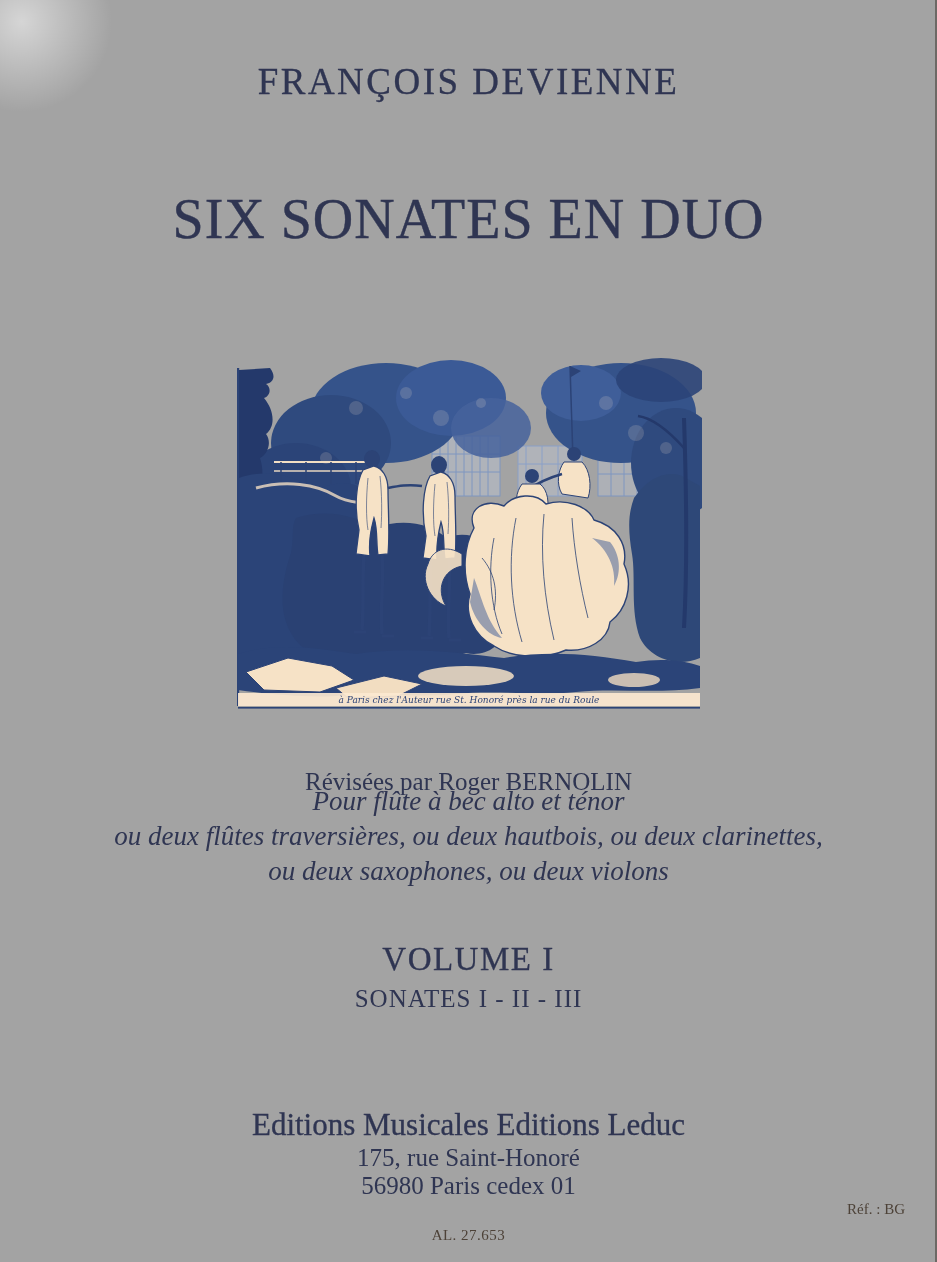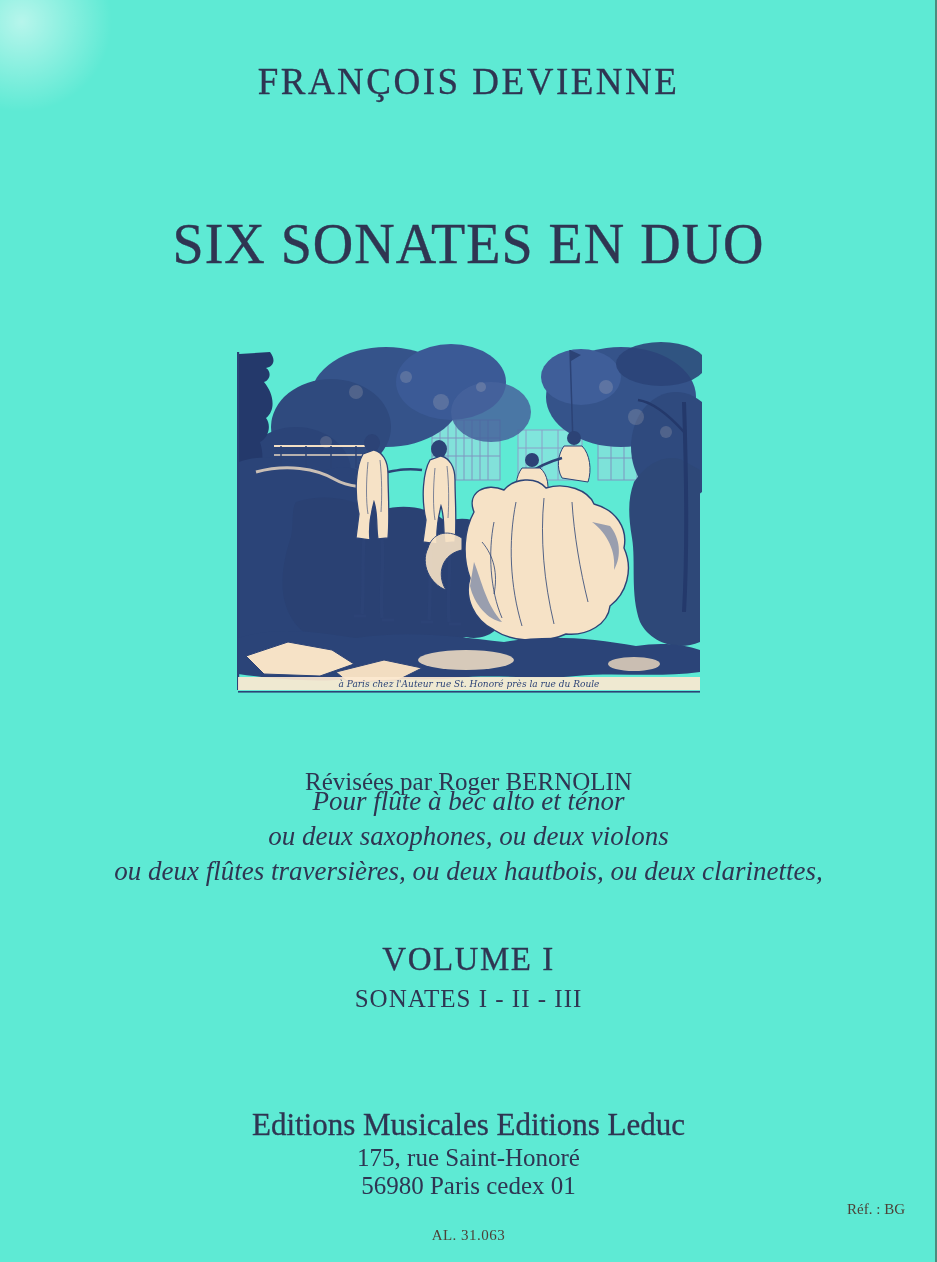--- a/index.html
+++ b/index.html
@@ -1,24 +1,24 @@
 <!DOCTYPE html>
 <html><head>
 <meta charset="utf-8">
 <style>
   html,body{margin:0;padding:0;background:#d9cdbd;}
   .page{
     position:relative;width:937px;height:1262px;margin:0 auto;
-    background:#5eead4;overflow:hidden;
+    background:#a3a3a3;overflow:hidden;
     font-family:"Liberation Serif","DejaVu Serif",serif;color:#2f3552;
   }
   .center{position:absolute;left:0;right:0;text-align:center;white-space:nowrap;}
   .composer{top:60px;font-size:37px;letter-spacing:2.5px;-webkit-text-stroke:0.3px;}
-  .main-title{top:212px;font-size:56px;letter-spacing:1px;-webkit-text-stroke:0.4px;}
-  .engraving{position:absolute;left:236px;top:342px;width:466px;height:352px;}
+  .main-title{top:187px;font-size:56px;letter-spacing:1px;-webkit-text-stroke:0.4px;}
+  .engraving{position:absolute;left:236px;top:358px;width:466px;height:352px;}
   .revision{top:768px;font-size:25px;}
   .instrumentation{top:756px;font-size:27px;font-style:italic;line-height:35px;margin-top:28px;}
   .volume-title{top:941px;font-size:33px;letter-spacing:1.5px;-webkit-text-stroke:0.3px;}
   .volume-sub{top:985px;font-size:25px;letter-spacing:1px;}
   .pub-name{top:1107px;font-size:31px;-webkit-text-stroke:0.3px;}
   .pub-addr1{top:1144px;font-size:25px;}
   .pub-addr2{top:1172px;font-size:25px;}
   .catalog{top:1227px;font-size:15px;color:#4d4238;letter-spacing:0.5px;}
   .reference{position:absolute;top:1201px;right:32px;font-size:15px;color:#4d4238;}
   .artifact-tl{
@@ -136,28 +136,28 @@
       <rect x="2" y="335" width="462" height="13" fill="#fce8d0" opacity="0.92"></rect>
       <text x="233" y="345" text-anchor="middle" font-size="9" font-style="italic" fill="#2c4376" font-family="DejaVu Serif, serif">à Paris chez l'Auteur rue St. Honoré près la rue du Roule</text>
       <rect x="2" y="349" width="462" height="1.6" fill="#2c4376"></rect>
     </svg>
   </div>
 
   <div class="center revision">Révisées par Roger BERNOLIN</div>
 
   <div class="center instrumentation">
     <div>Pour flûte à bec alto et ténor</div>
+    <div>ou deux flûtes traversières, ou deux hautbois, ou deux clarinettes,</div>
     <div>ou deux saxophones, ou deux violons</div>
-    <div>ou deux flûtes traversières, ou deux hautbois, ou deux clarinettes,</div>
   </div>
 
   <div class="center volume-sub">SONATES I - II - III</div>
   <div class="center volume-title">VOLUME I</div>
 
   <div class="center pub-name">Editions Musicales Editions Leduc</div>
   <div class="center pub-addr1">175, rue Saint-Honoré</div>
   <div class="center pub-addr2">56980 Paris cedex 01</div>
 
-  <div class="center catalog">AL. 31.063</div>
+  <div class="center catalog">AL. 27.653</div>
   <div class="reference">Réf. : BG</div>
 
   <div class="edge-right"></div>
 </div>
 
 </body></html>

